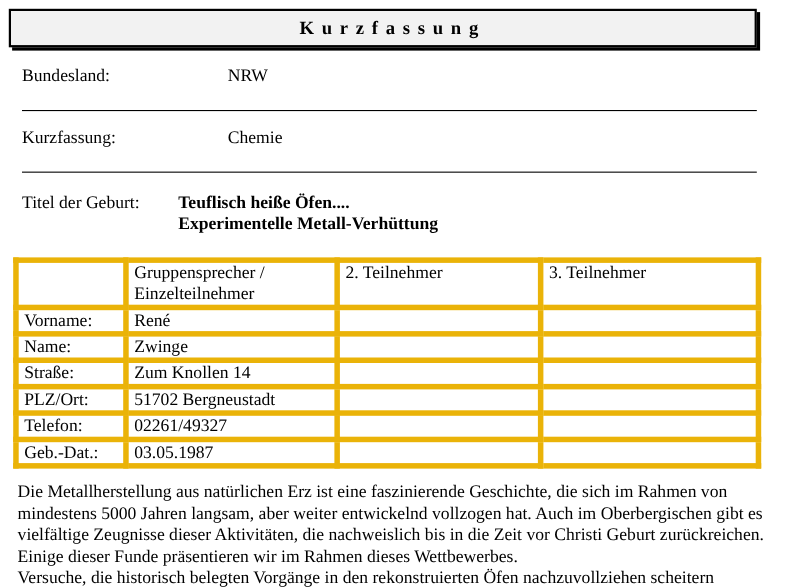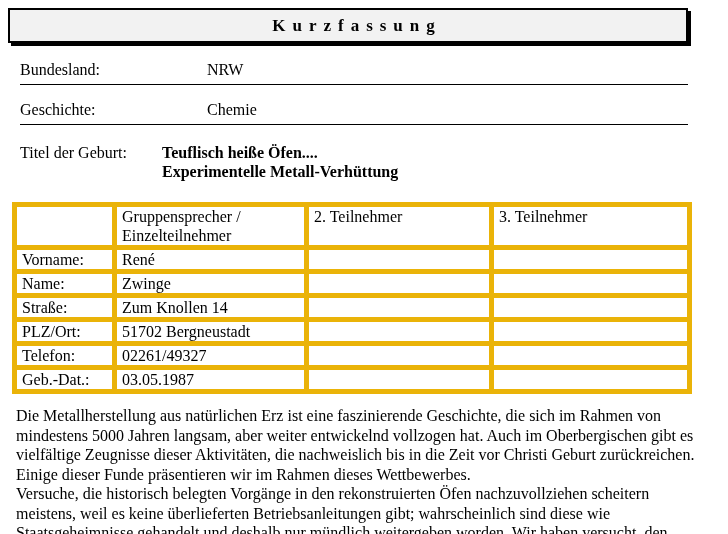--- a/index.html
+++ b/index.html
@@ -26,21 +26,21 @@
     letter-spacing:7px; padding-left:7px;
     white-space:nowrap;
   }
 
   
   .fields{ margin:17px 40px 0 20px; width:668px; }
   .field-row{
     display:flex;
     font-size:16px; line-height:19px;
     border-bottom:1px solid #000;
-    padding-bottom:5px;
+    padding-bottom:21px;
     margin-bottom:15px;
   }
   .field-label{ width:187px; flex:0 0 187px; }
 
   
   .title-row{
     display:flex;
     margin:18px 20px 0 20px;
     font-size:16px; line-height:19px;
   }
@@ -83,21 +83,21 @@
   <div class="header-box">
     <span class="doc-title">Kurzfassung</span>
   </div>
 
   <div class="fields">
     <div class="field-row">
       <span class="field-label">Bundesland:</span>
       <span class="field-value">NRW</span>
     </div>
     <div class="field-row">
-      <span class="field-label">Geschichte:</span>
+      <span class="field-label">Kurzfassung:</span>
       <span class="field-value">Chemie</span>
     </div>
   </div>
 
   <div class="title-row">
     <span class="title-label">Titel der Geburt:</span>
     <span class="title-value">Teuflisch heiße Öfen....
 Experimentelle Metall-Verhüttung</span>
   </div>
 

